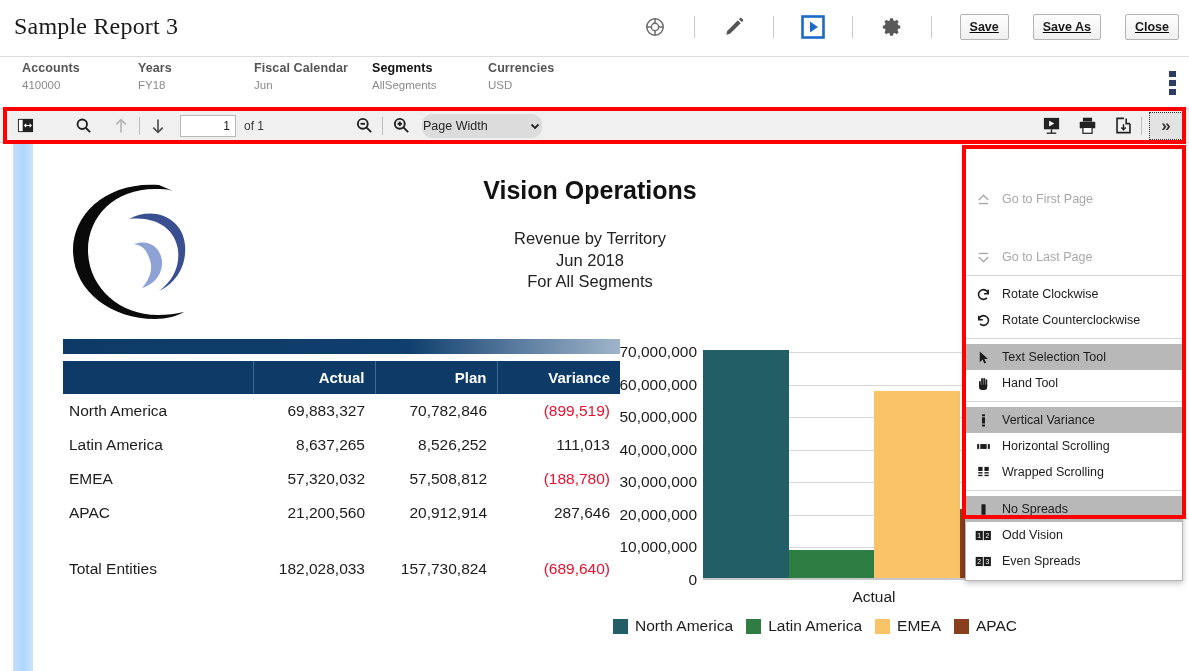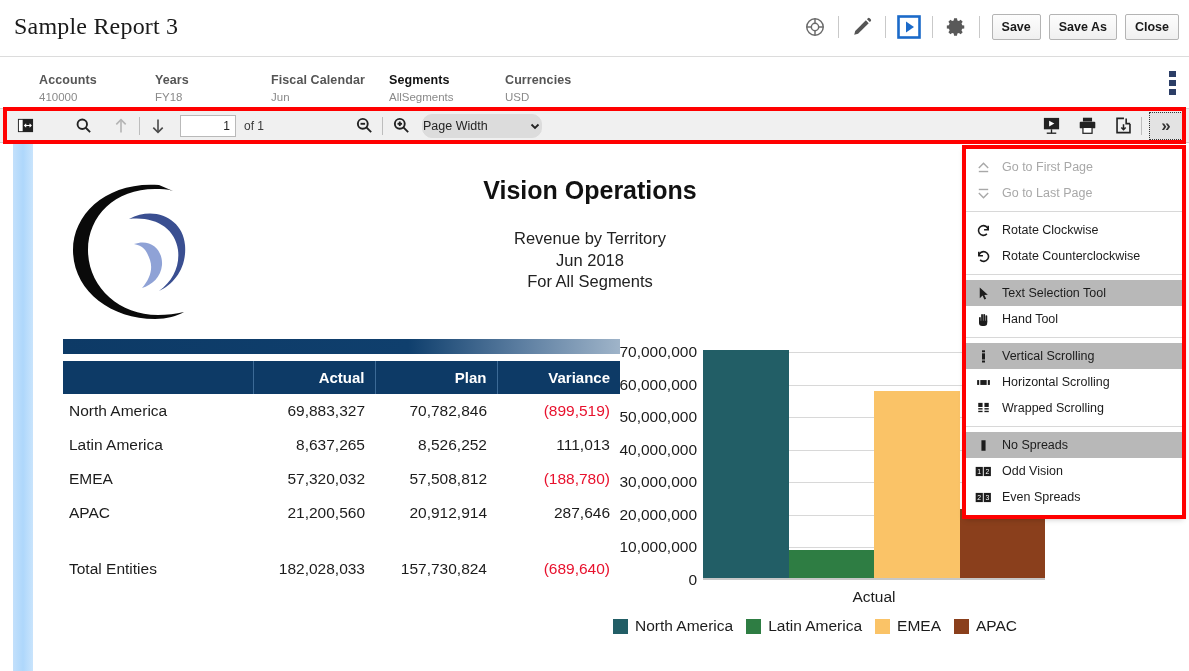--- a/index.html
+++ b/index.html
@@ -16,42 +16,42 @@
     position: absolute; left:0; top:0; width:1189px; height:56px;
     background:#fff;
   }
   .report-title {
     position:absolute; left:14px; top:13px;
     font-family:"Liberation Serif", serif;
     font-size:24px; color:#1a1a1a; letter-spacing:.2px;
   }
   .header-actions {
     position:absolute; right:10px; top:10px;
-    display:flex; align-items:center; gap:0px; height:34px;
+    display:flex; align-items:center; gap:16px; height:34px;text-decoration:underline;
   }
   .hicon {
     width:38px; height:34px; display:flex; align-items:center; justify-content:center;
     cursor:pointer;
   }
   .hsep { width:1px; height:22px; background:#c9c9c9; margin:0 4px; }
   .hbtn {
     height:26px; min-width:44px; padding:0 9px; margin-left:8px;
     border:1px solid #b4b4b4; border-radius:2px;
     background:linear-gradient(#fdfdfd,#f0f0f0);
     font-size:12.5px; font-weight:bold; color:#1a1a1a;
     display:flex; align-items:center; justify-content:center; cursor:pointer;
   }
 
   
   .pov-bar {
     position:absolute; left:0; top:56px; width:1189px; height:52px;
     border-top:1px solid #dcdcdc;
     background:#fff;
   }
-  .pov-items { position:absolute; left:22px; top:16px; display:flex;margin-left:17px; }
+  .pov-items { position:absolute; left:22px; top:4px; display:flex; }
   .pov-item { width:116px; cursor:pointer; }
   .pov-item.wide { width:118px; }
   .pov-label { font-size:12.5px; font-weight:bold; color:#555; letter-spacing:.1px; }
   .pov-item.active .pov-label { color:#111; }
   .pov-value { font-size:11.5px; color:#8a8a8a; margin-top:4px; }
   .pov-kebab {
     position:absolute; right:10px; top:14px; width:14px; height:24px;
     display:flex; flex-direction:column; align-items:center; justify-content:space-between;
     cursor:pointer;
   }
@@ -173,21 +173,21 @@
   .popup {
     position:absolute; left:965px; top:148px; width:218px;
     background:#fff; border:1px solid #b6b6b6;
     box-shadow:0 2px 6px rgba(0,0,0,.25);
     z-index:35; padding:5px 0 6px 0;
   }
   .menu-item {
     height:26px; display:flex; align-items:center; gap:10px;
     padding:0 10px 0 8px; font-size:12.5px; color:#1c1c1c; cursor:pointer;
   }
-  .menu-item.disabled { color:#a8a8a8; cursor:default; }
+  .menu-item.disabled { color:#a8a8a8; cursor:default;margin-top:32px; }
   .menu-item.selected { background:#b8b8b8; }
   .menu-icon { width:18px; display:flex; align-items:center; justify-content:center; }
   .menu-divider { height:1px; background:#d8d8d8; margin:5px 0; }
 
   svg { display:block; }
 </style>
 </head>
 <body>
 
 <div id="app">
@@ -554,21 +554,21 @@
     <div class="menu-divider"></div>
 
     <div class="menu-item selected">
       <span class="menu-icon">
         <svg width="15" height="15" viewBox="0 0 16 16" fill="#1c1c1c">
           <rect x="6.4" y="1.4" width="3.2" height="2.1"></rect>
           <rect x="6.4" y="4.6" width="3.2" height="6.6"></rect>
           <rect x="6.4" y="12.3" width="3.2" height="2.1"></rect>
         </svg>
       </span>
-      <span>Vertical Scrolling</span>
+      <span>Vertical Variance</span>
     </div>
     <div class="menu-item">
       <span class="menu-icon">
         <svg width="15" height="15" viewBox="0 0 16 16" fill="#1c1c1c">
           <rect x="1.2" y="5.4" width="2.2" height="5.2"></rect>
           <rect x="4.6" y="5.4" width="6.8" height="5.2"></rect>
           <rect x="12.6" y="5.4" width="2.2" height="5.2"></rect>
         </svg>
       </span>
       <span>Horizontal Scrolling</span>

